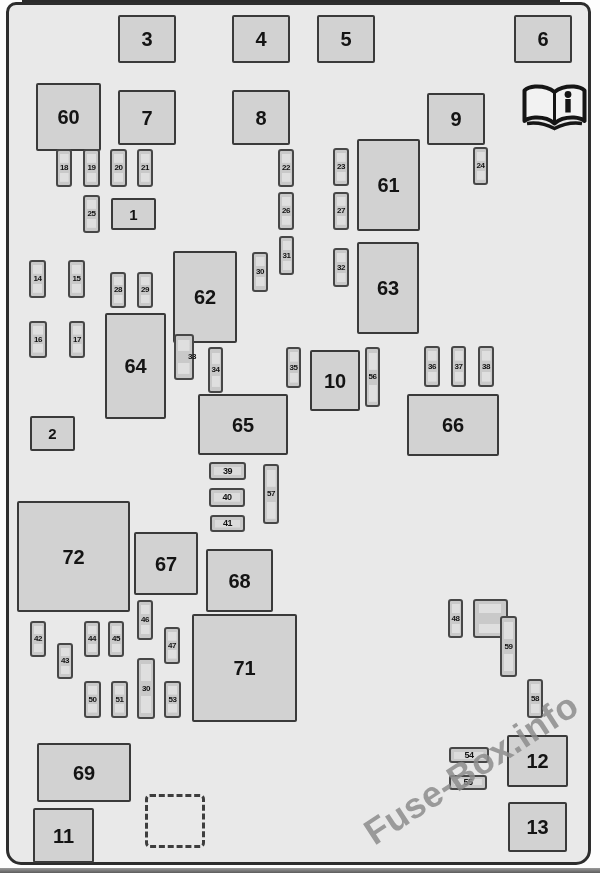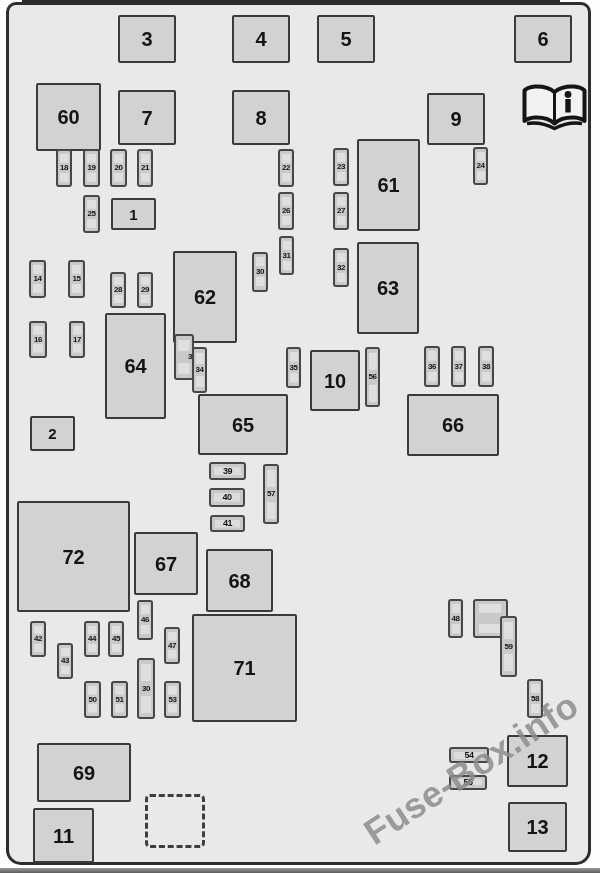--- a/index.html
+++ b/index.html
@@ -144,21 +144,21 @@
     </div>
     <div class="el fuse-v" style="left: 69px; top: 321px; width: 16px; height: 37px;">
       <span class="lbl">17</span>
     </div>
     <div class="el relay" style="left: 105px; top: 313px; width: 61px; height: 106px;">
       <span class="lbl">64</span>
     </div>
     <div class="el fuse-v" style="left: 174px; top: 334px; width: 15px; height: 46px; padding-left: 16px;">
       <span class="lbl">33</span>
     </div>
-    <div class="el fuse-v" style="left: 192px; top: 347px; width: 15px; height: 46px;">
+    <div class="el fuse-v" style="left: 208px; top: 347px; width: 15px; height: 46px;">
       <span class="lbl">34</span>
     </div>
     <div class="el fuse-v" style="left: 286px; top: 347px; width: 15px; height: 41px;">
       <span class="lbl">35</span>
     </div>
     <div class="el relay" style="left: 310px; top: 350px; width: 50px; height: 61px;">
       <span class="lbl">10</span>
     </div>
     <div class="el fuse-tall" style="left: 365px; top: 347px; width: 15px; height: 60px;">
       <span class="lbl">56</span>

